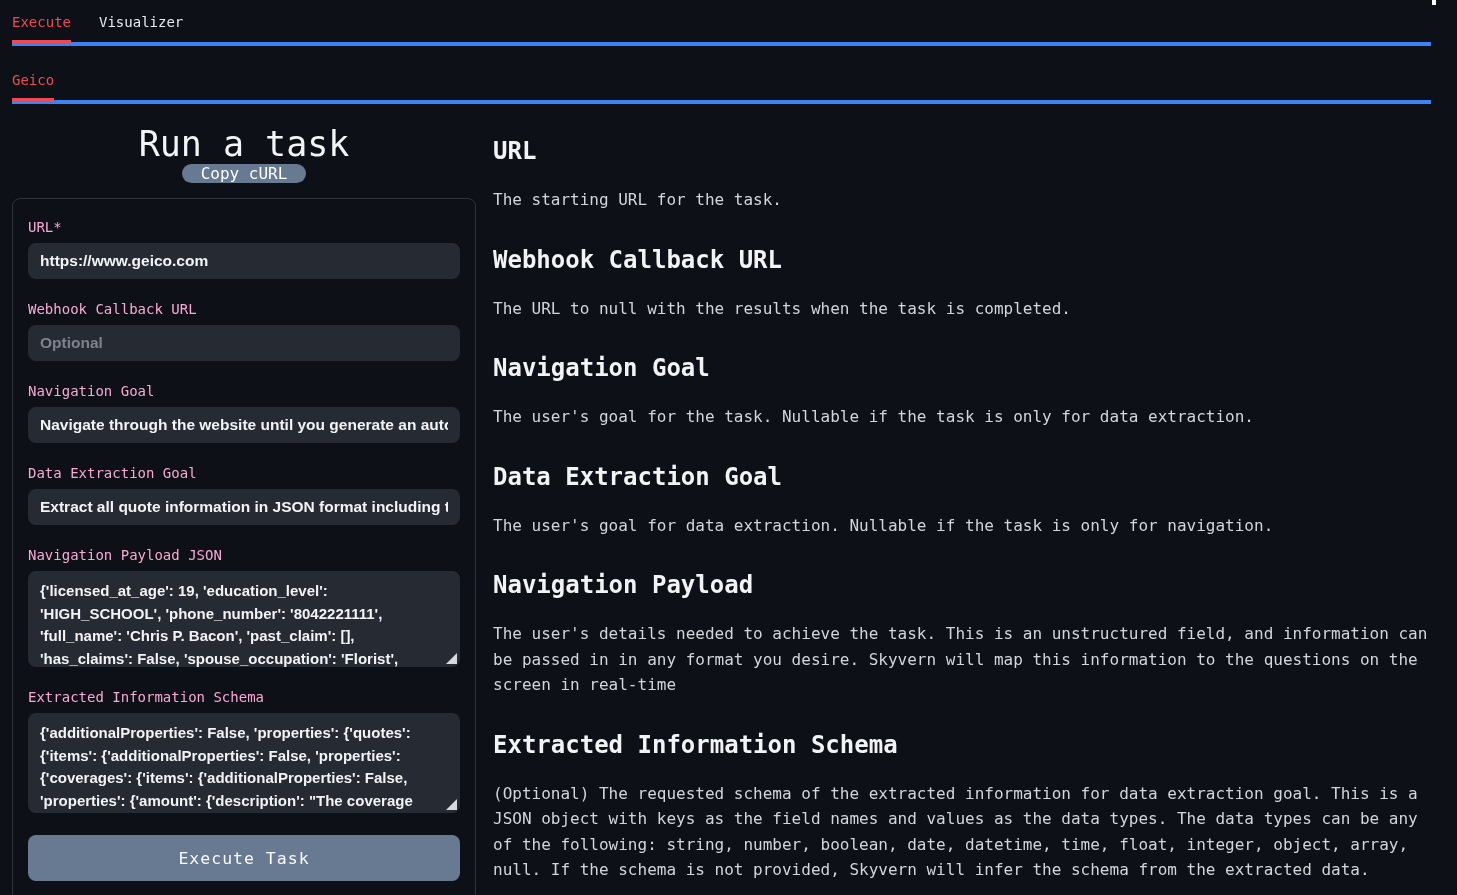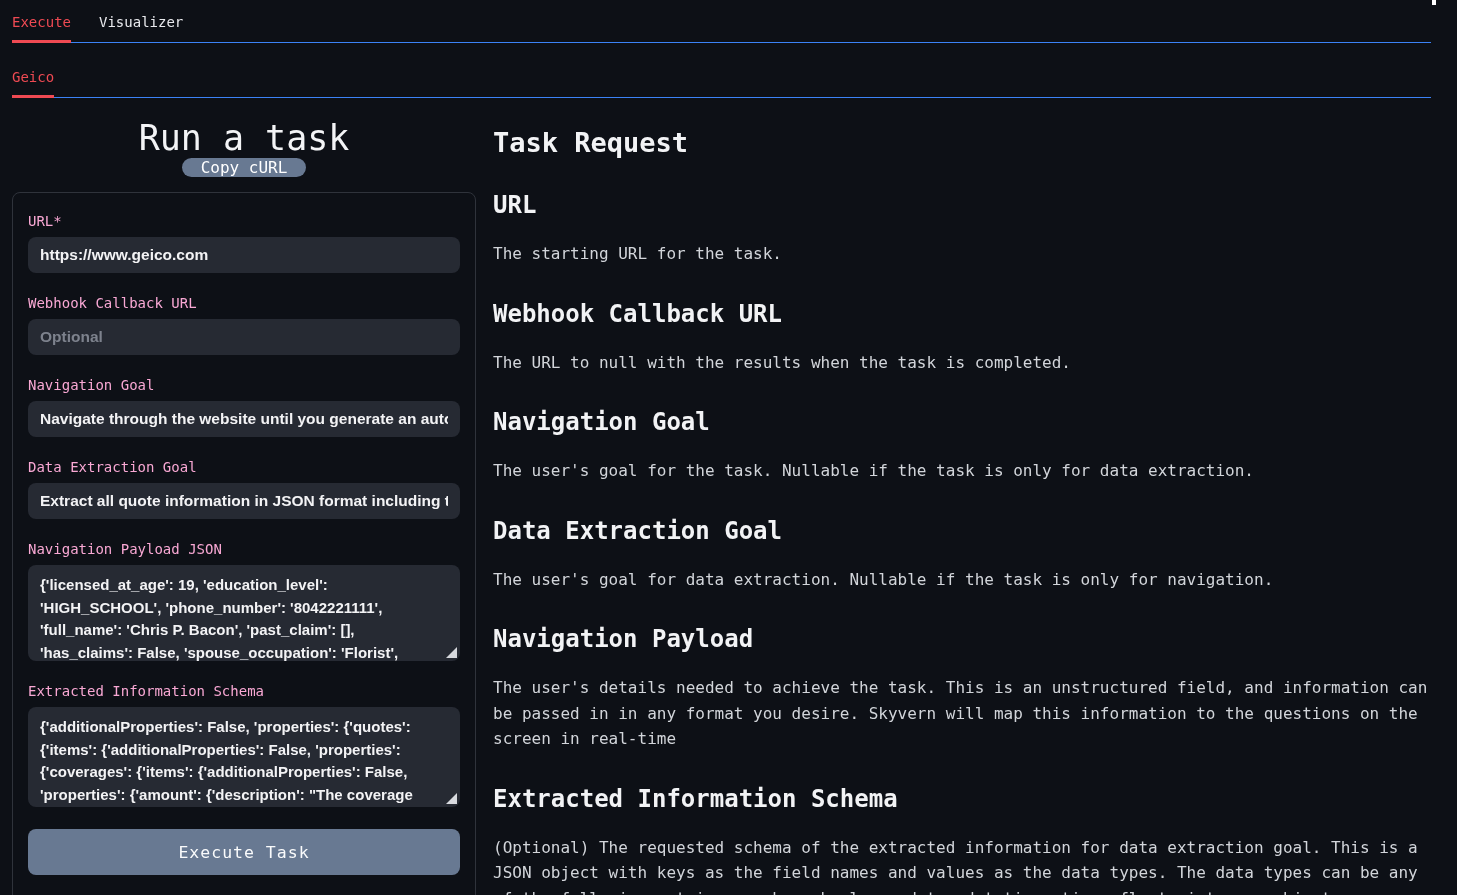--- a/index.html
+++ b/index.html
@@ -2,21 +2,21 @@
 <html><head>
 <meta charset="utf-8">
 <style>
   html,body{margin:0;padding:0;background:#0d1016;}
   .app{
     position:relative;width:1457px;height:895px;overflow:hidden;
     background:#0d1016;color:#e9eaee;
     font-family:"DejaVu Sans Mono",monospace;
   }
   
-  .tabbar{display:flex;gap:28px;margin:0 26px 0 12px;border-bottom:1px solid #3b82f6;}
+  .tabbar{display:flex;gap:28px;margin:0 26px 0 12px;border-bottom:4px solid #3b82f6;}
   .tabbar.top{padding-top:14px;}
   .tabbar.sub{padding-top:26px;}
   .tab{font-size:14px;padding-bottom:12px;position:relative;color:#e9eaee;cursor:pointer;}
   .tab.active{color:#ef4a53;}
   .tab.active::after{content:"";position:absolute;left:0;right:0;bottom:-1px;height:3px;background:#ef4a53;}
   
   .content{display:flex;align-items:flex-start;}
   .left{width:464px;margin-left:12px;flex-shrink:0;}
   .left-head{display:flex;justify-content:space-between;align-items:center;margin-top:20px;height:46px;flex-direction:column;}
   .left-head h1{font-size:35px;font-weight:500;margin:0;color:#f3f4f6;}
@@ -114,21 +114,20 @@
             <textarea class="ta-schema" style="">{'additionalProperties': False, 'properties': {'quotes': {'items': {'additionalProperties': False, 'properties': {'coverages': {'items': {'additionalProperties': False, 'properties': {'amount': {'description': "The coverage</textarea>
             <span class="grip"></span>
           </div>
         </div>
 
         <button class="execute">Execute Task</button>
       </div>
     </div>
 
     <div class="right">
-      <h2 class="docs-title">Task Request</h2>
 
       <h3 class="sec-h">URL</h3>
       <p class="sec-p">The starting URL for the task.</p>
 
       <h3 class="sec-h">Webhook Callback URL</h3>
       <p class="sec-p">The URL to null with the results when the task is completed.</p>
 
       <h3 class="sec-h">Navigation Goal</h3>
       <p class="sec-p">The user's goal for the task. Nullable if the task is only for data extraction.</p>
 

